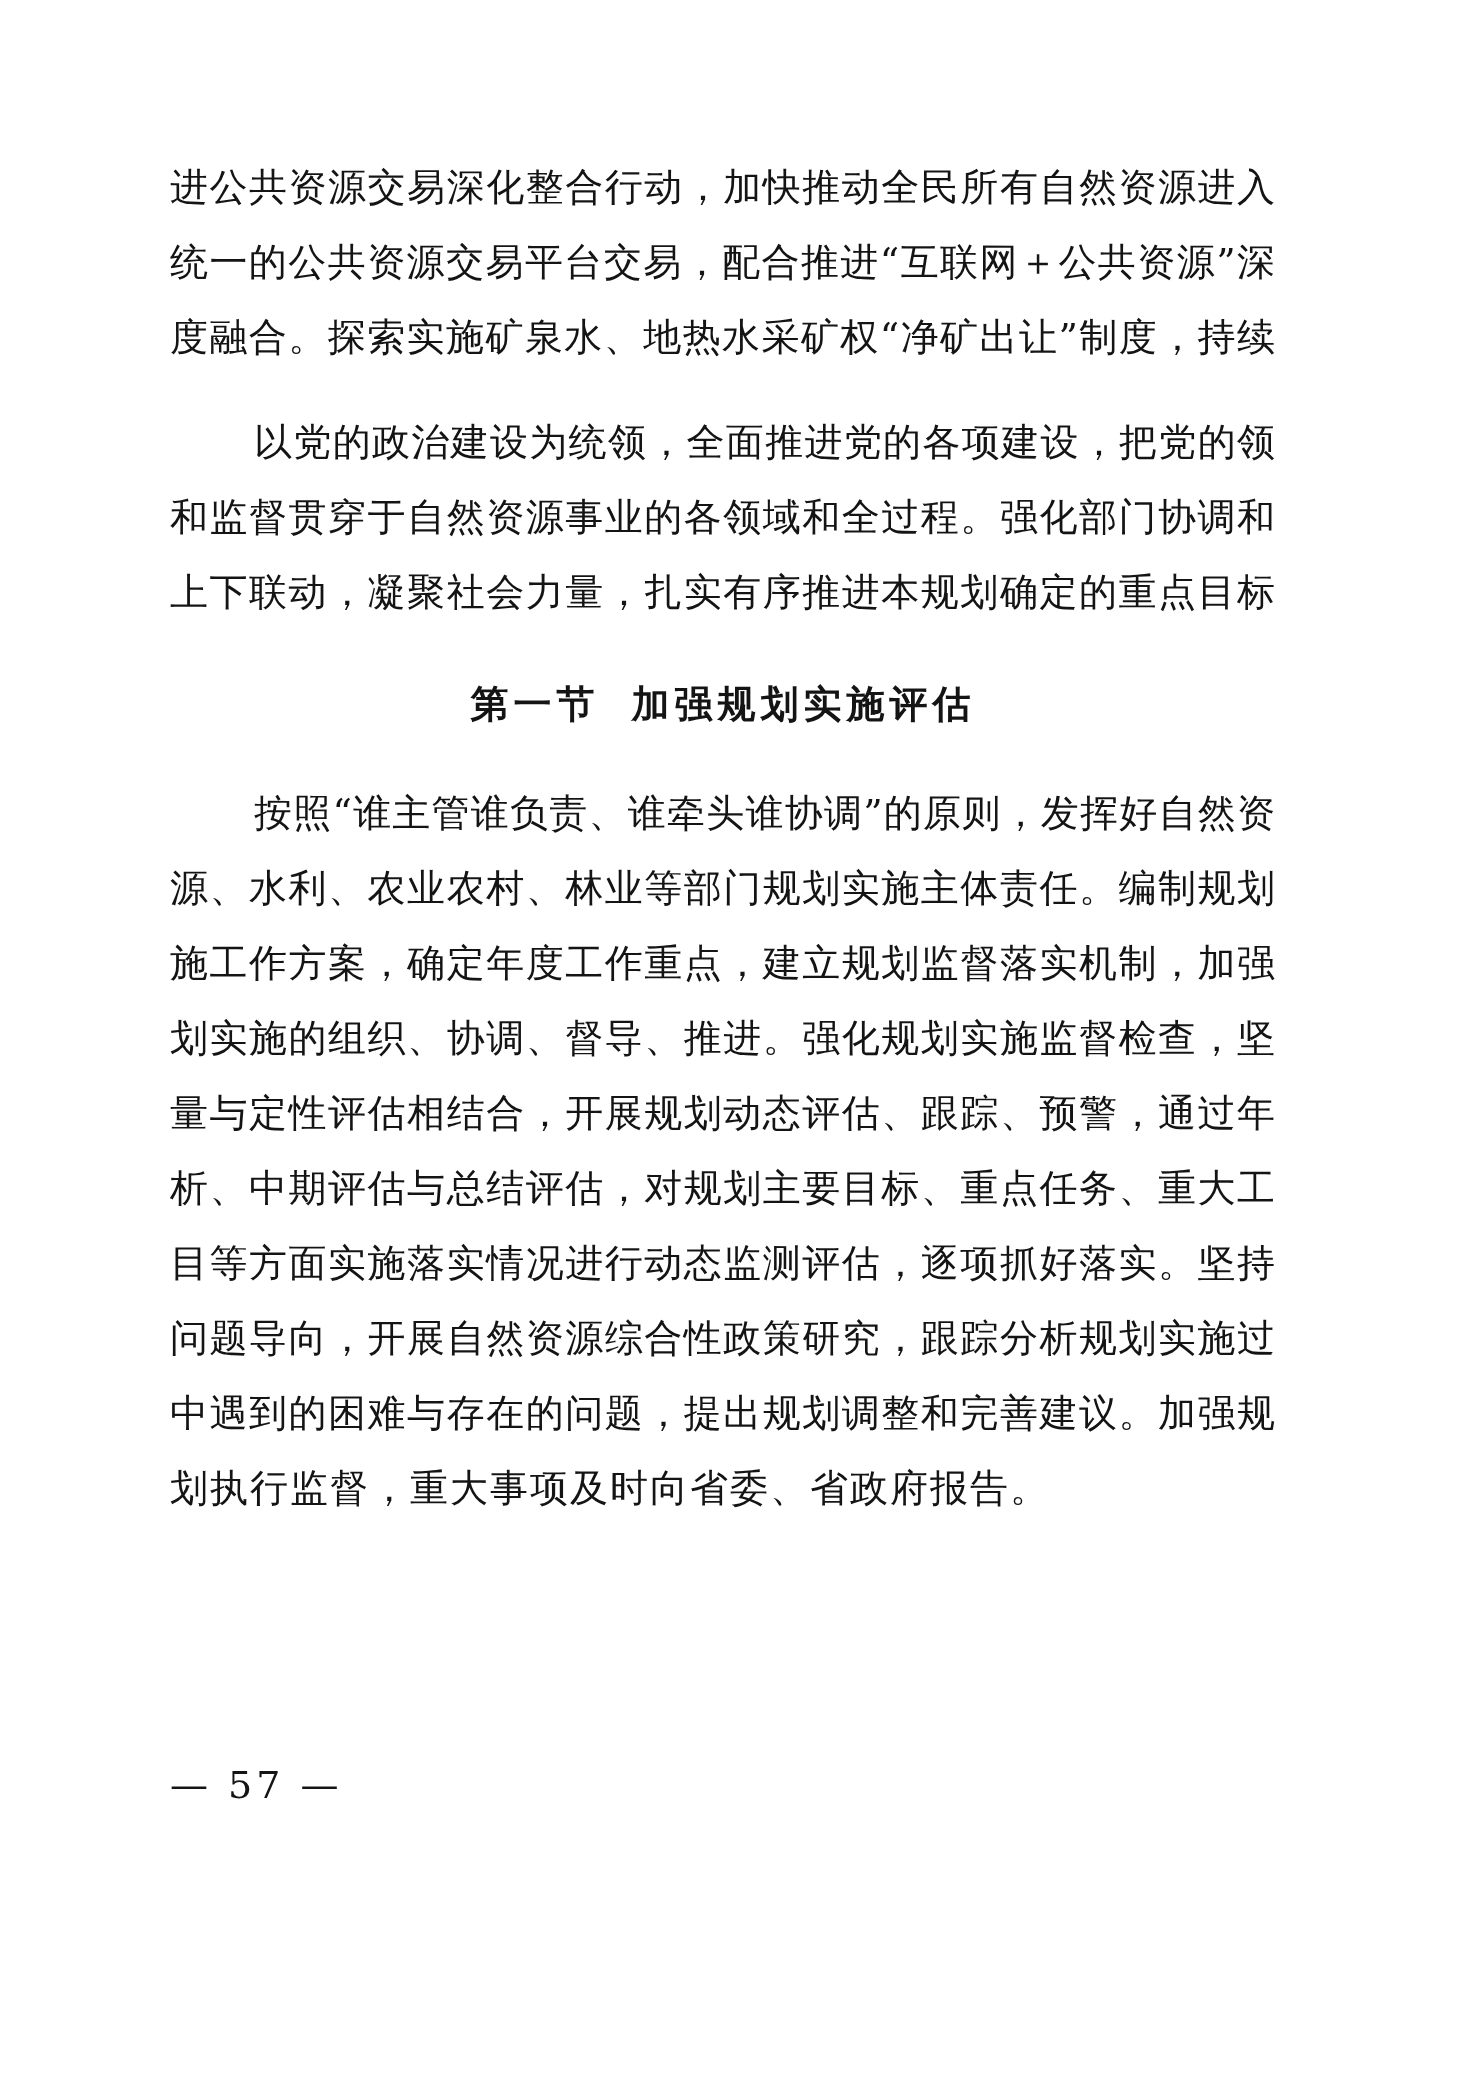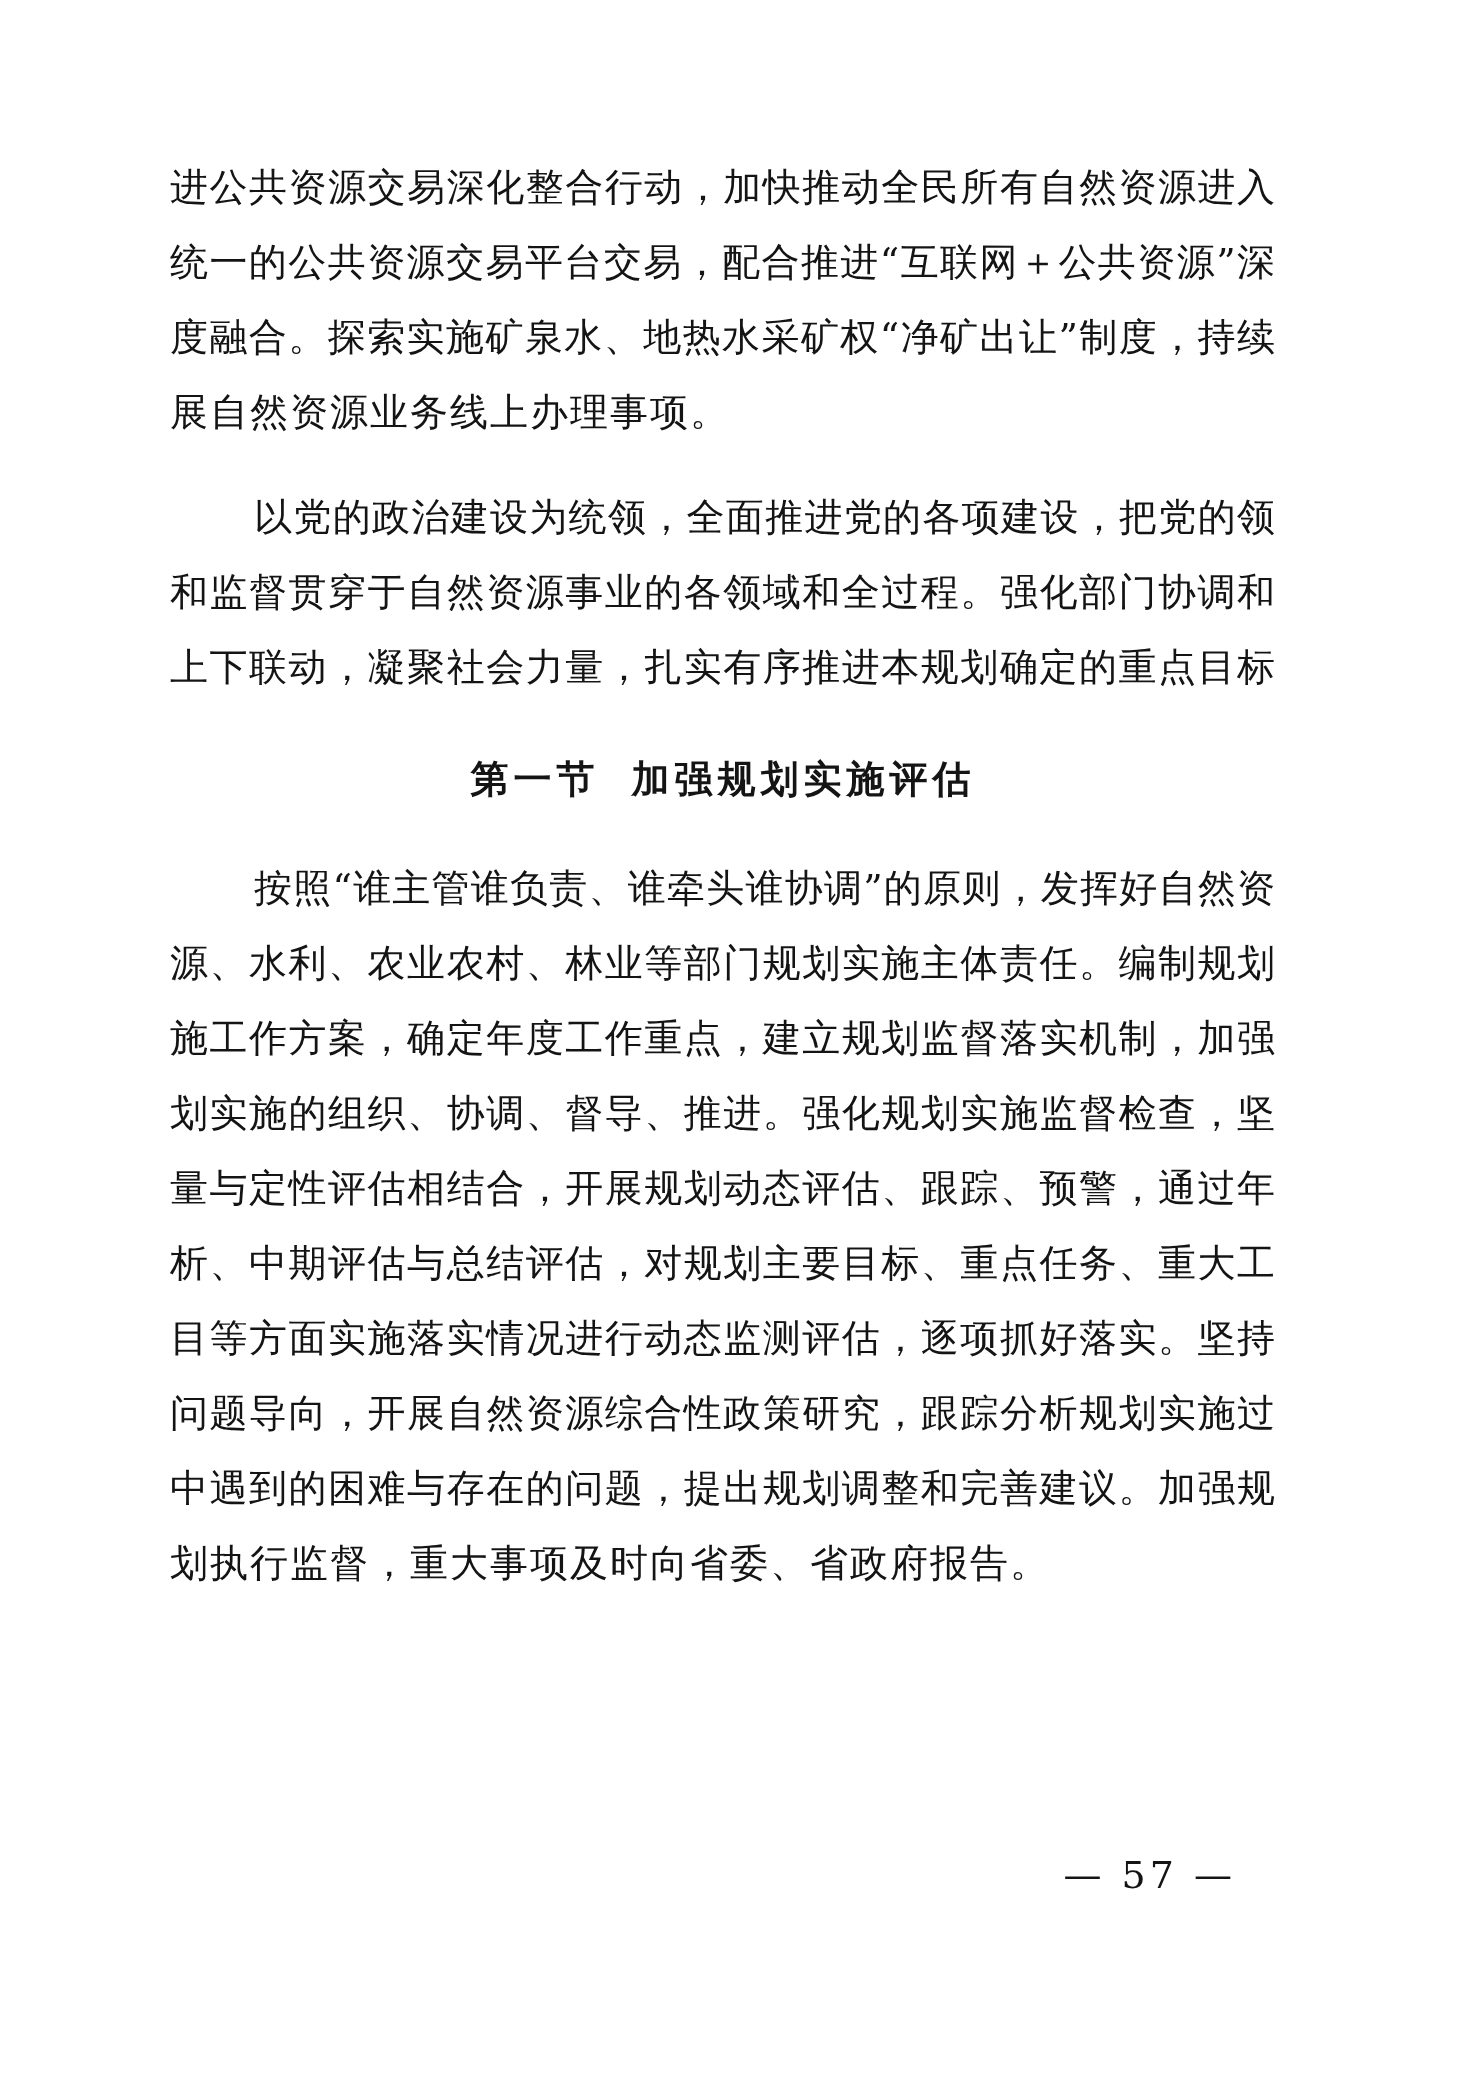--- a/index.html
+++ b/index.html
@@ -68,41 +68,40 @@
     font-weight: 600;
     font-size: 38px;
     letter-spacing: 5px;
     overflow: hidden;
   }
   .section-heading .head-num { margin-right: 32px; }
 
   .footer {
     position: absolute;
     left: 170px;
-    top: 1838px;
+    top: 1748px;
     width: 1106px;
     height: 75px;
     line-height: 75px;
-    text-align: right;
+    text-align: left;
     font-size: 38px;
     letter-spacing: 4px;
   }
   .footer .page-num { margin-right: 40px; }
 </style>
 </head>
 <body>
 
 <div class="page">
   <div class="content">
 
     <div class="para para-before">
       <div class="body-line">进公共资源交易深化整合行动，加快推动全民所有自然资源进入</div>
       <div class="body-line">统一的公共资源交易平台交易，配合推进“互联网＋公共资源”深</div>
       <div class="body-line">度融合。探索实施矿泉水、地热水采矿权“净矿出让”制度，持续扩</div>
-      <div class="body-line last">展自然资源业务线上办理事项。</div>
     </div>
 
 
     <div class="para para-intro">
       <div class="body-line indent">以党的政治建设为统领，全面推进党的各项建设，把党的领导</div>
       <div class="body-line">和监督贯穿于自然资源事业的各领域和全过程。强化部门协调和</div>
       <div class="body-line">上下联动，凝聚社会力量，扎实有序推进本规划确定的重点目标任</div>
     </div>
 
     <div class="section-heading">

